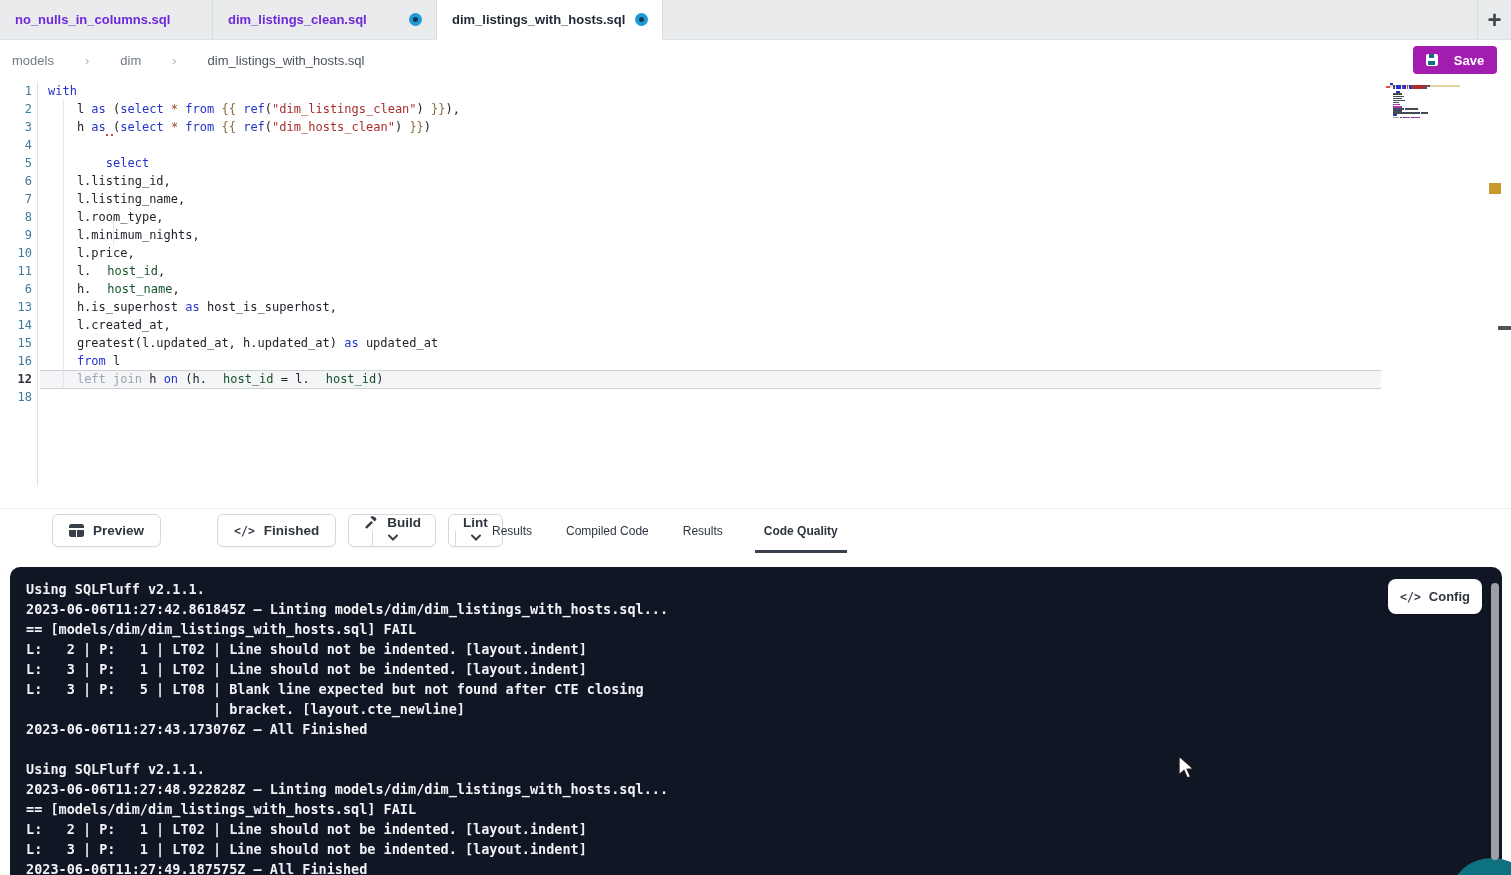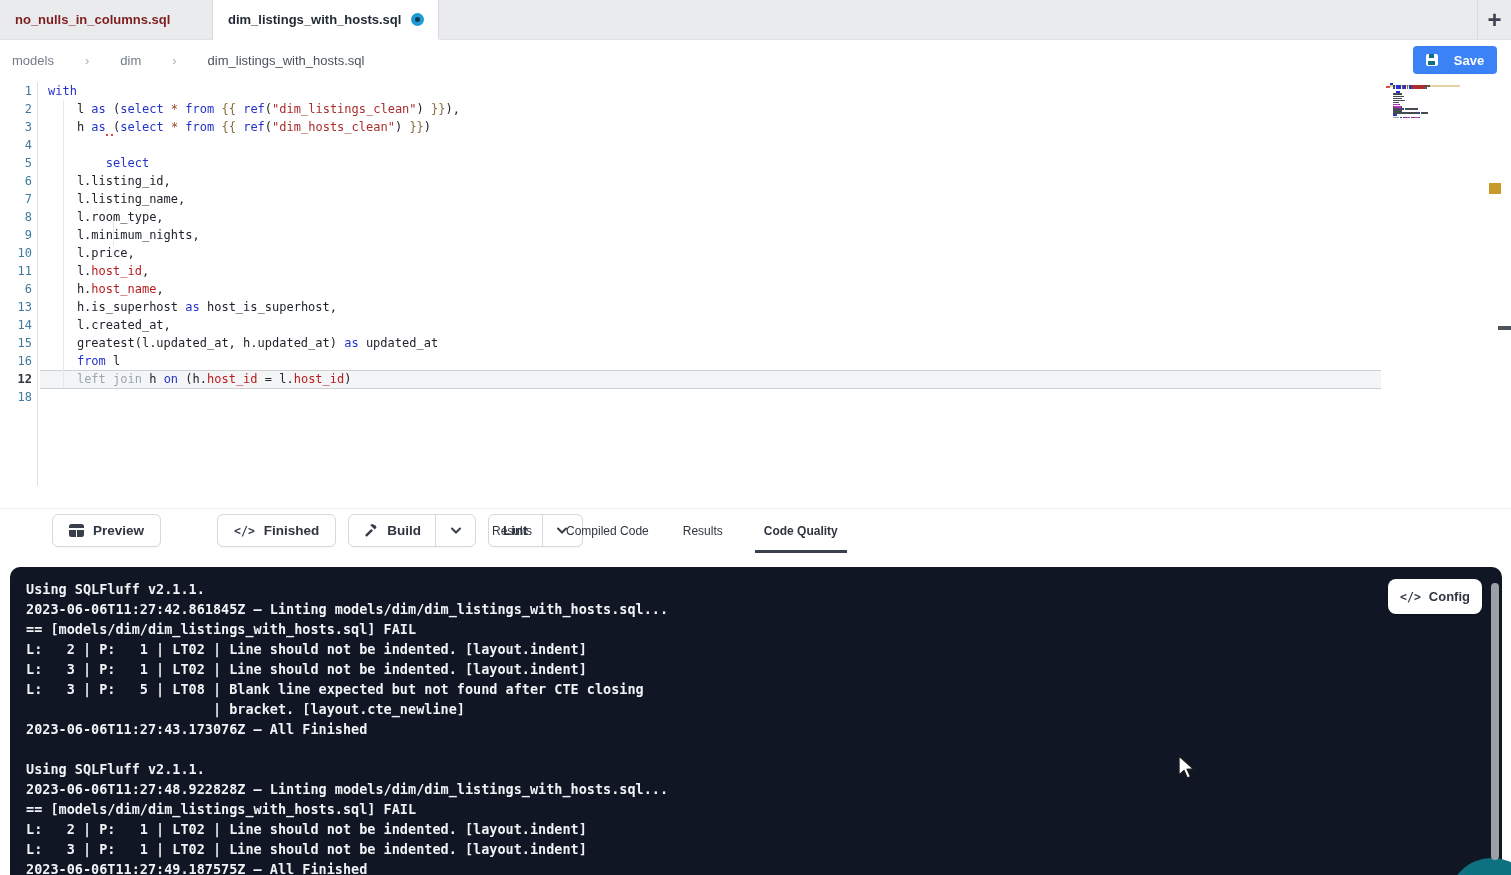--- a/index.html
+++ b/index.html
@@ -3,40 +3,40 @@
 <meta charset="utf-8">
 <style>
   * { margin:0; padding:0; box-sizing:border-box; }
   html,body { width:1511px; height:875px; overflow:hidden; background:#fff;
     font-family:"Liberation Sans", sans-serif; position:relative; }
 
   
   .tabbar { height:40px; background:#E9EBED; display:flex; position:relative;
     border-bottom:1px solid #DFE2E5; }
   .tab { display:flex; align-items:center; gap:10px; padding:0 14px 0 15px;
-    border-right:1px solid #D8DBDE; font-size:13px; font-weight:600; color:#7f1d1d;
+    border-right:1px solid #D8DBDE; font-size:13px; font-weight:600; color:#6d28d9;
     cursor:pointer; }
   .tab.active { background:#fff; color:#1F2733; font-weight:700;
     box-shadow:0 1px 0 0 #fff; }
   .tab-label { white-space:nowrap; }
   .dot { width:13px; height:13px; border-radius:50%; background:#1E9AD6;
     position:relative; margin-left:auto; flex:none; }
   .dot::after { content:""; position:absolute; width:5px; height:5px;
     border-radius:50%; background:#143A52; top:4px; left:4px; }
   .newtab { position:absolute; right:0; top:0; width:34px; height:39px;
     display:flex; align-items:center; justify-content:center; color:#3D4450;
     font-size:24px; font-weight:700; border-left:1px solid #D8DBDE; cursor:pointer; }
 
   
   .crumbbar { height:40px; background:#fff; display:flex; align-items:center;
     padding-left:12px; font-size:13px; color:#717A86; position:relative; }
   .crumb-sep { margin:0 7px; color:#A9B0B9; font-size:13px; }
   .crumb.last { color:#4A5260; }
   .save-btn { position:absolute; right:14px; top:6px; height:28px; width:84px;
-    background:#3b82f6; border-radius:4px; color:#fff; font-size:13px; font-weight:700;
+    background:#a21caf; border-radius:4px; color:#fff; font-size:13px; font-weight:700;
     display:flex; align-items:center; justify-content:center; gap:16px; cursor:pointer; }
   .floppy { width:12px; height:12px; background:#fff; border-radius:2px; position:relative; }
   .floppy::before { content:""; position:absolute; top:0; left:3.5px; width:5px; height:4px; background:#0E7180; }
   .floppy::after { content:""; position:absolute; bottom:1px; left:2.5px; width:7px; height:4px; background:#0E7180; }
 
   
   .editor { position:relative; height:428px; background:#fff;
     font-family:"DejaVu Sans Mono", monospace; font-size:12px; }
   .gutter { position:absolute; left:0; top:2px; width:32px; text-align:right;
     color:#3F7A9E; line-height:18px; z-index:2; }
@@ -46,21 +46,21 @@
   .indent-guide { position:absolute; width:1px; background:#E4E7EB; }
   .active-line { position:absolute; left:40px; width:1341px; top:290px; height:19px;
     background:#F4F5F6; border-top:1px solid #CDD1D6; border-bottom:1px solid #CDD1D6; }
   .code-area { position:absolute; left:48px; top:2px; line-height:18px;
     white-space:pre; color:#20242B; z-index:1; cursor:text; }
   .cl { height:18px; }
   .tok-k { color:#2433CB; }
   .tok-s { color:#AB2D2D; }
   .tok-j { color:#8A6A3C; }
   .tok-o { color:#99472B; }
-  .tok-v { color:#b91c1c; }
+  .tok-v { color:#14532d;margin-left:16px; }
   .tok-d { color:#9AA4B5; }
   .tok-e { border-bottom:2px dotted #D04545; }
 
   
   .minimap { position:absolute; left:1390px; top:3px; width:70px; z-index:2; cursor:pointer; }
   .mrow { height:1.5px; margin-bottom:0.6px; white-space:nowrap; font-size:0; }
   .mrow.mhl { background:#E8D4A2; }
   .mrow span { display:inline-block; height:1.5px; vertical-align:top; }
   .mc-p { background:#454B53; } .mc-k { background:#2433CB; } .mc-s { background:#AB2D2D; }
   .mc-j { background:#8A6A3C; } .mc-o { background:#99472B; } .mc-v { background:#C02EC0; }
@@ -69,21 +69,21 @@
   .mark-amber { position:absolute; left:1489px; top:103px; width:12px; height:11px; background:#C9992B; }
   .mark-dash { position:absolute; left:1498px; top:246px; width:13px; height:4px; background:#4E545C; }
 
   
   .actionbar { position:relative; height:44px; background:#fff; border-top:1px solid #ECEEF0;
     display:flex; align-items:center; padding-left:8px; }
   .btn, .btn-group { height:33px; background:#fff; border:1px solid #D5D8DC; border-radius:6px;
     display:flex; align-items:center; font-size:13.5px; font-weight:600; color:#2F3540;
     box-shadow:0 1px 1px rgba(0,0,0,.03); }
   .btn { padding:0 16px; gap:9px; margin-right:12px; cursor:pointer;margin-left:44px; }
-  .btn-group { margin-right:12px; padding:0; }
+  .btn-group { margin-right:12px; padding:0;flex-direction:column; }
   .btn-group .main { display:flex; align-items:center; gap:9px; padding:0 14px; height:100%; cursor:pointer; }
   .btn-group .chev { width:40px; height:100%; display:flex; align-items:center; justify-content:center;
     border-left:1px solid #D5D8DC; cursor:pointer; }
   .icon-table { width:15px; height:13px; background:#383F4A; border-radius:2.5px; position:relative; }
   .icon-table::before { content:""; position:absolute; left:0; right:0; top:4px; height:1.5px; background:#fff; }
   .icon-table::after { content:""; position:absolute; left:6.7px; top:4px; bottom:0; width:1.5px; background:#fff; }
   .code-glyph { font-family:"DejaVu Sans Mono", monospace; font-weight:bold; font-size:11.5px; color:#383F4A; }
   .panel-tabs { position:absolute; left:490px; top:0; height:44px; display:flex; gap:30px; }
   .ptab { display:flex; align-items:center; font-size:12px; color:#2F3540; font-weight:500;
     border-bottom:3px solid transparent; padding:2px 2px 0 2px; cursor:pointer; }
@@ -104,20 +104,24 @@
     background:#9BA0A6; border-radius:4px; z-index:7; cursor:grab; }
   .mouse-cursor { position:absolute; left:1176px; top:755px; z-index:9; pointer-events:none; }
 </style>
 </head>
 <body>
 
 <div class="tabbar">
   <div id="tabs-holder" style="display:flex;">
       <div class="tab" style="width: 213px;">
         <span class="tab-label">no_nulls_in_columns.sql</span>
+      </div>
+      <div class="tab" style="width: 224px;">
+        <span class="tab-label">dim_listings_clean.sql</span>
+        <span class="dot"></span>
       </div>
       <div class="tab active" style="width: 226px;">
         <span class="tab-label">dim_listings_with_hosts.sql</span>
         <span class="dot"></span>
       </div>
     </div>
   <div class="newtab">
     <span>+</span>
   </div>
 </div>

